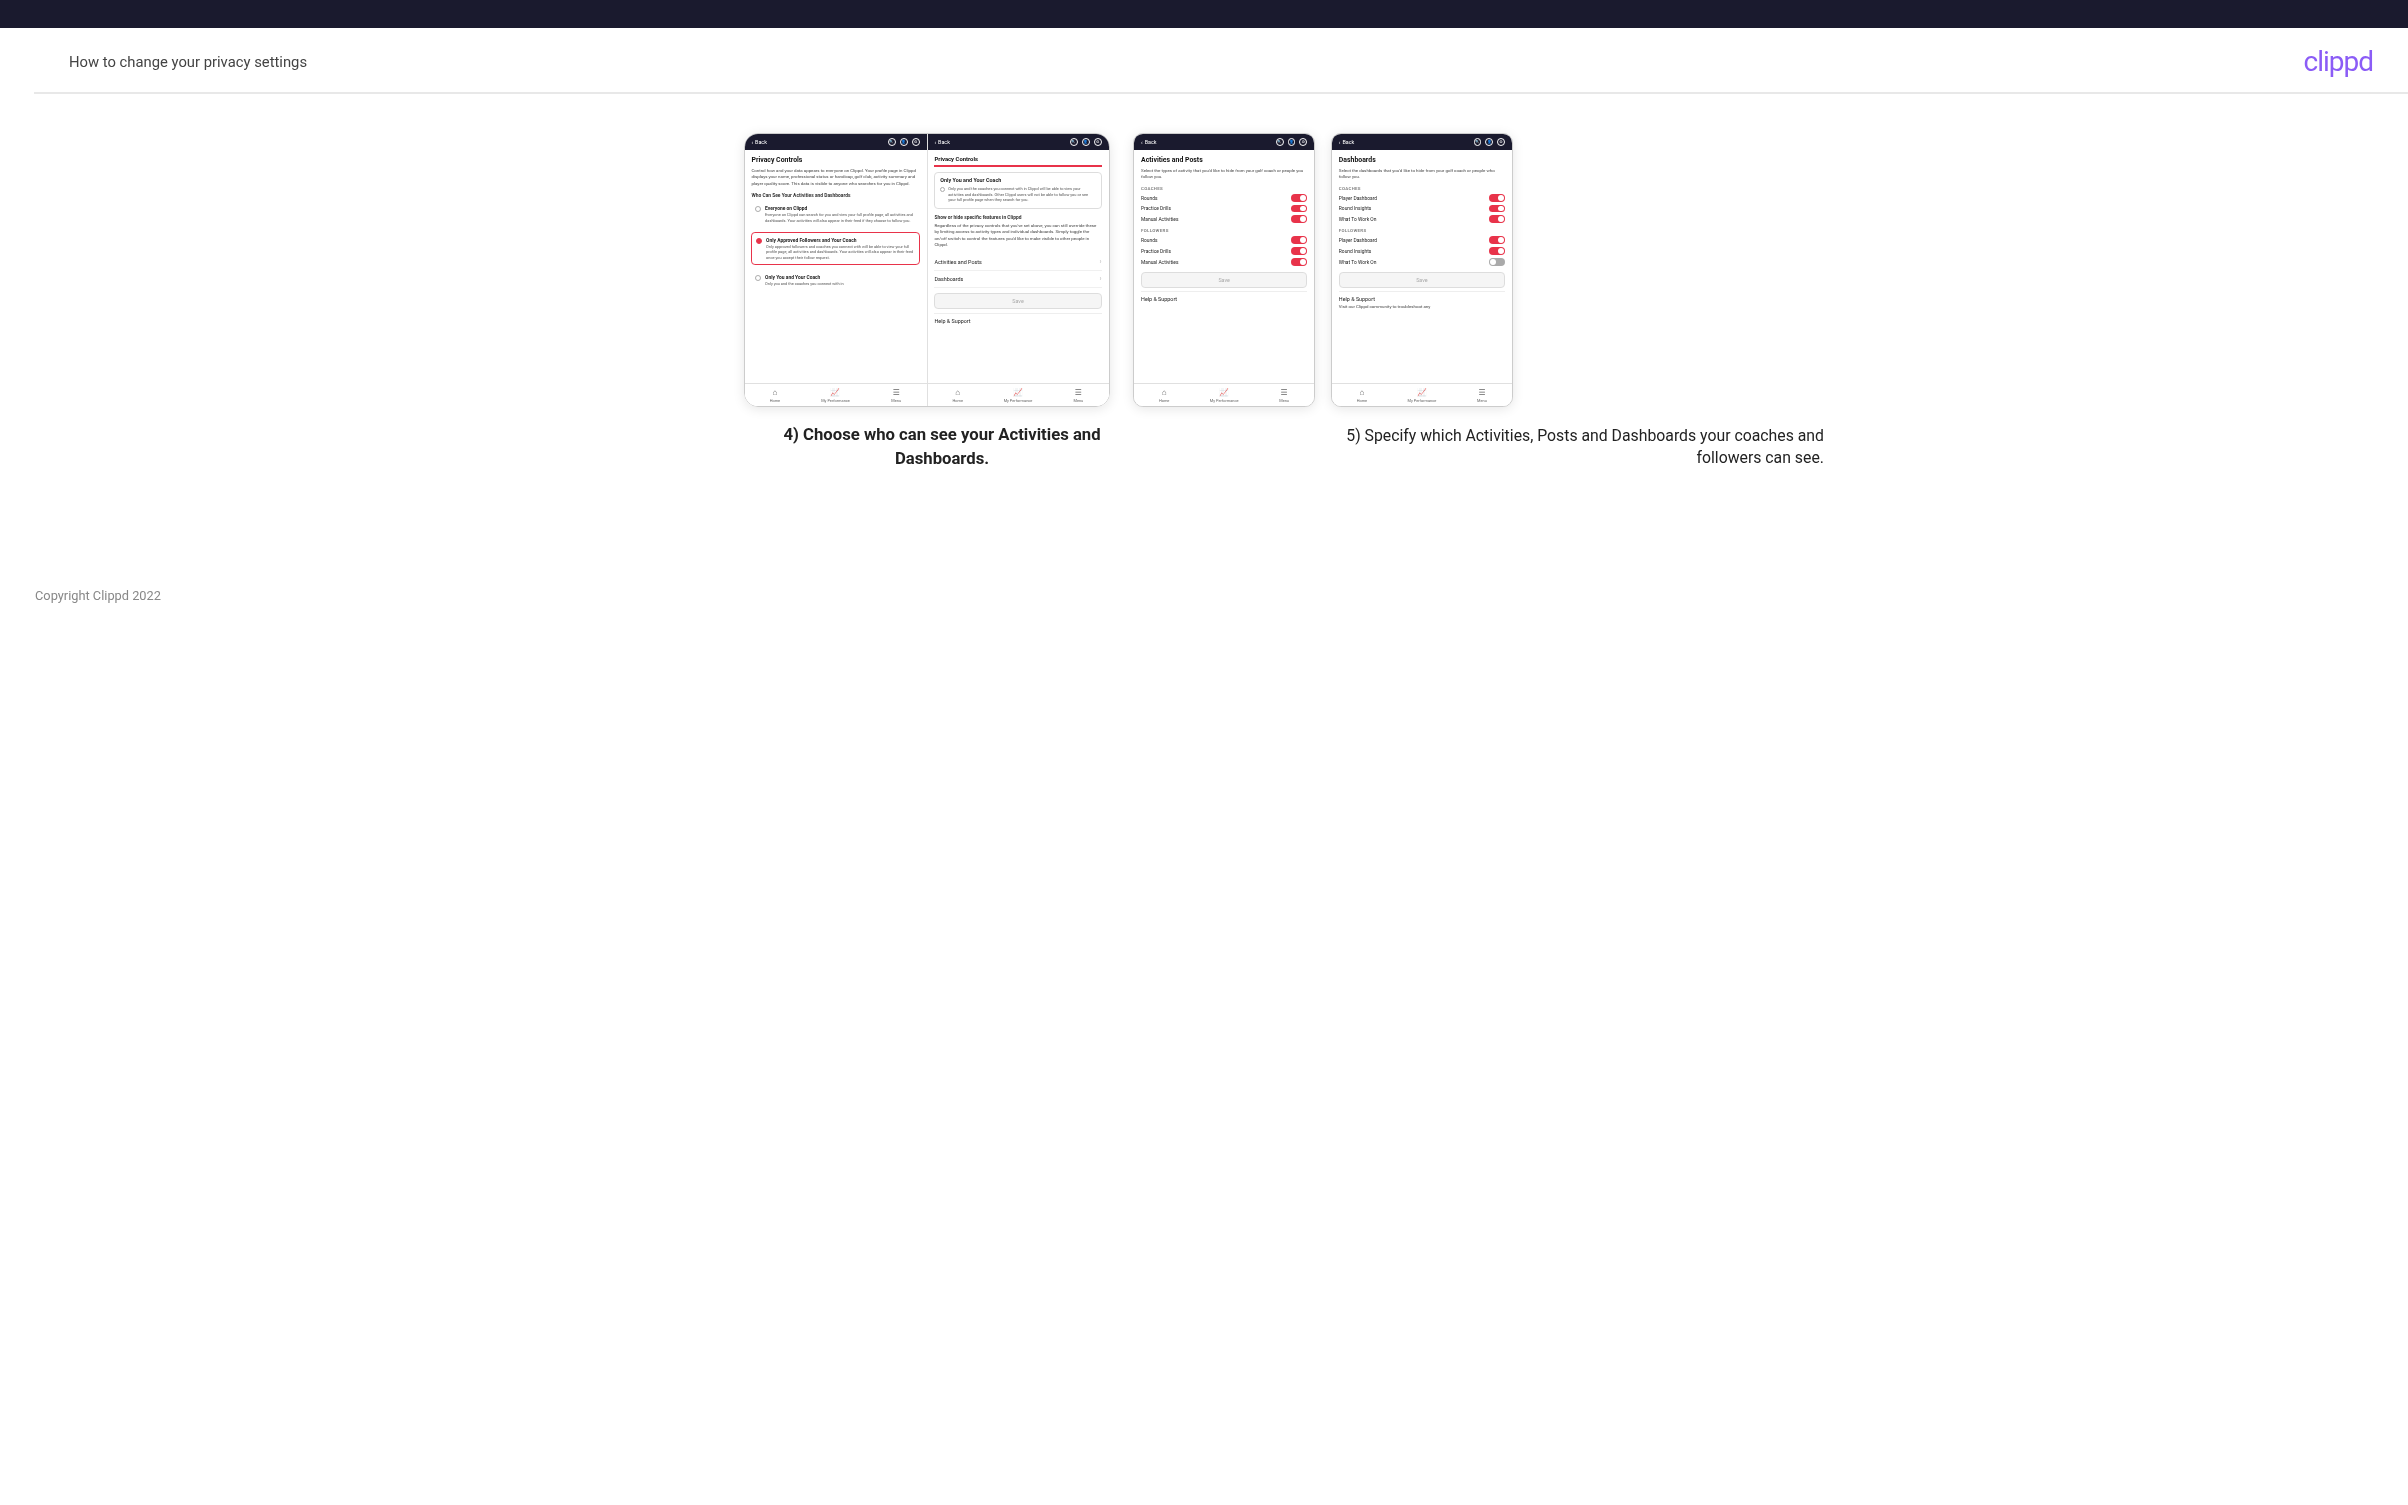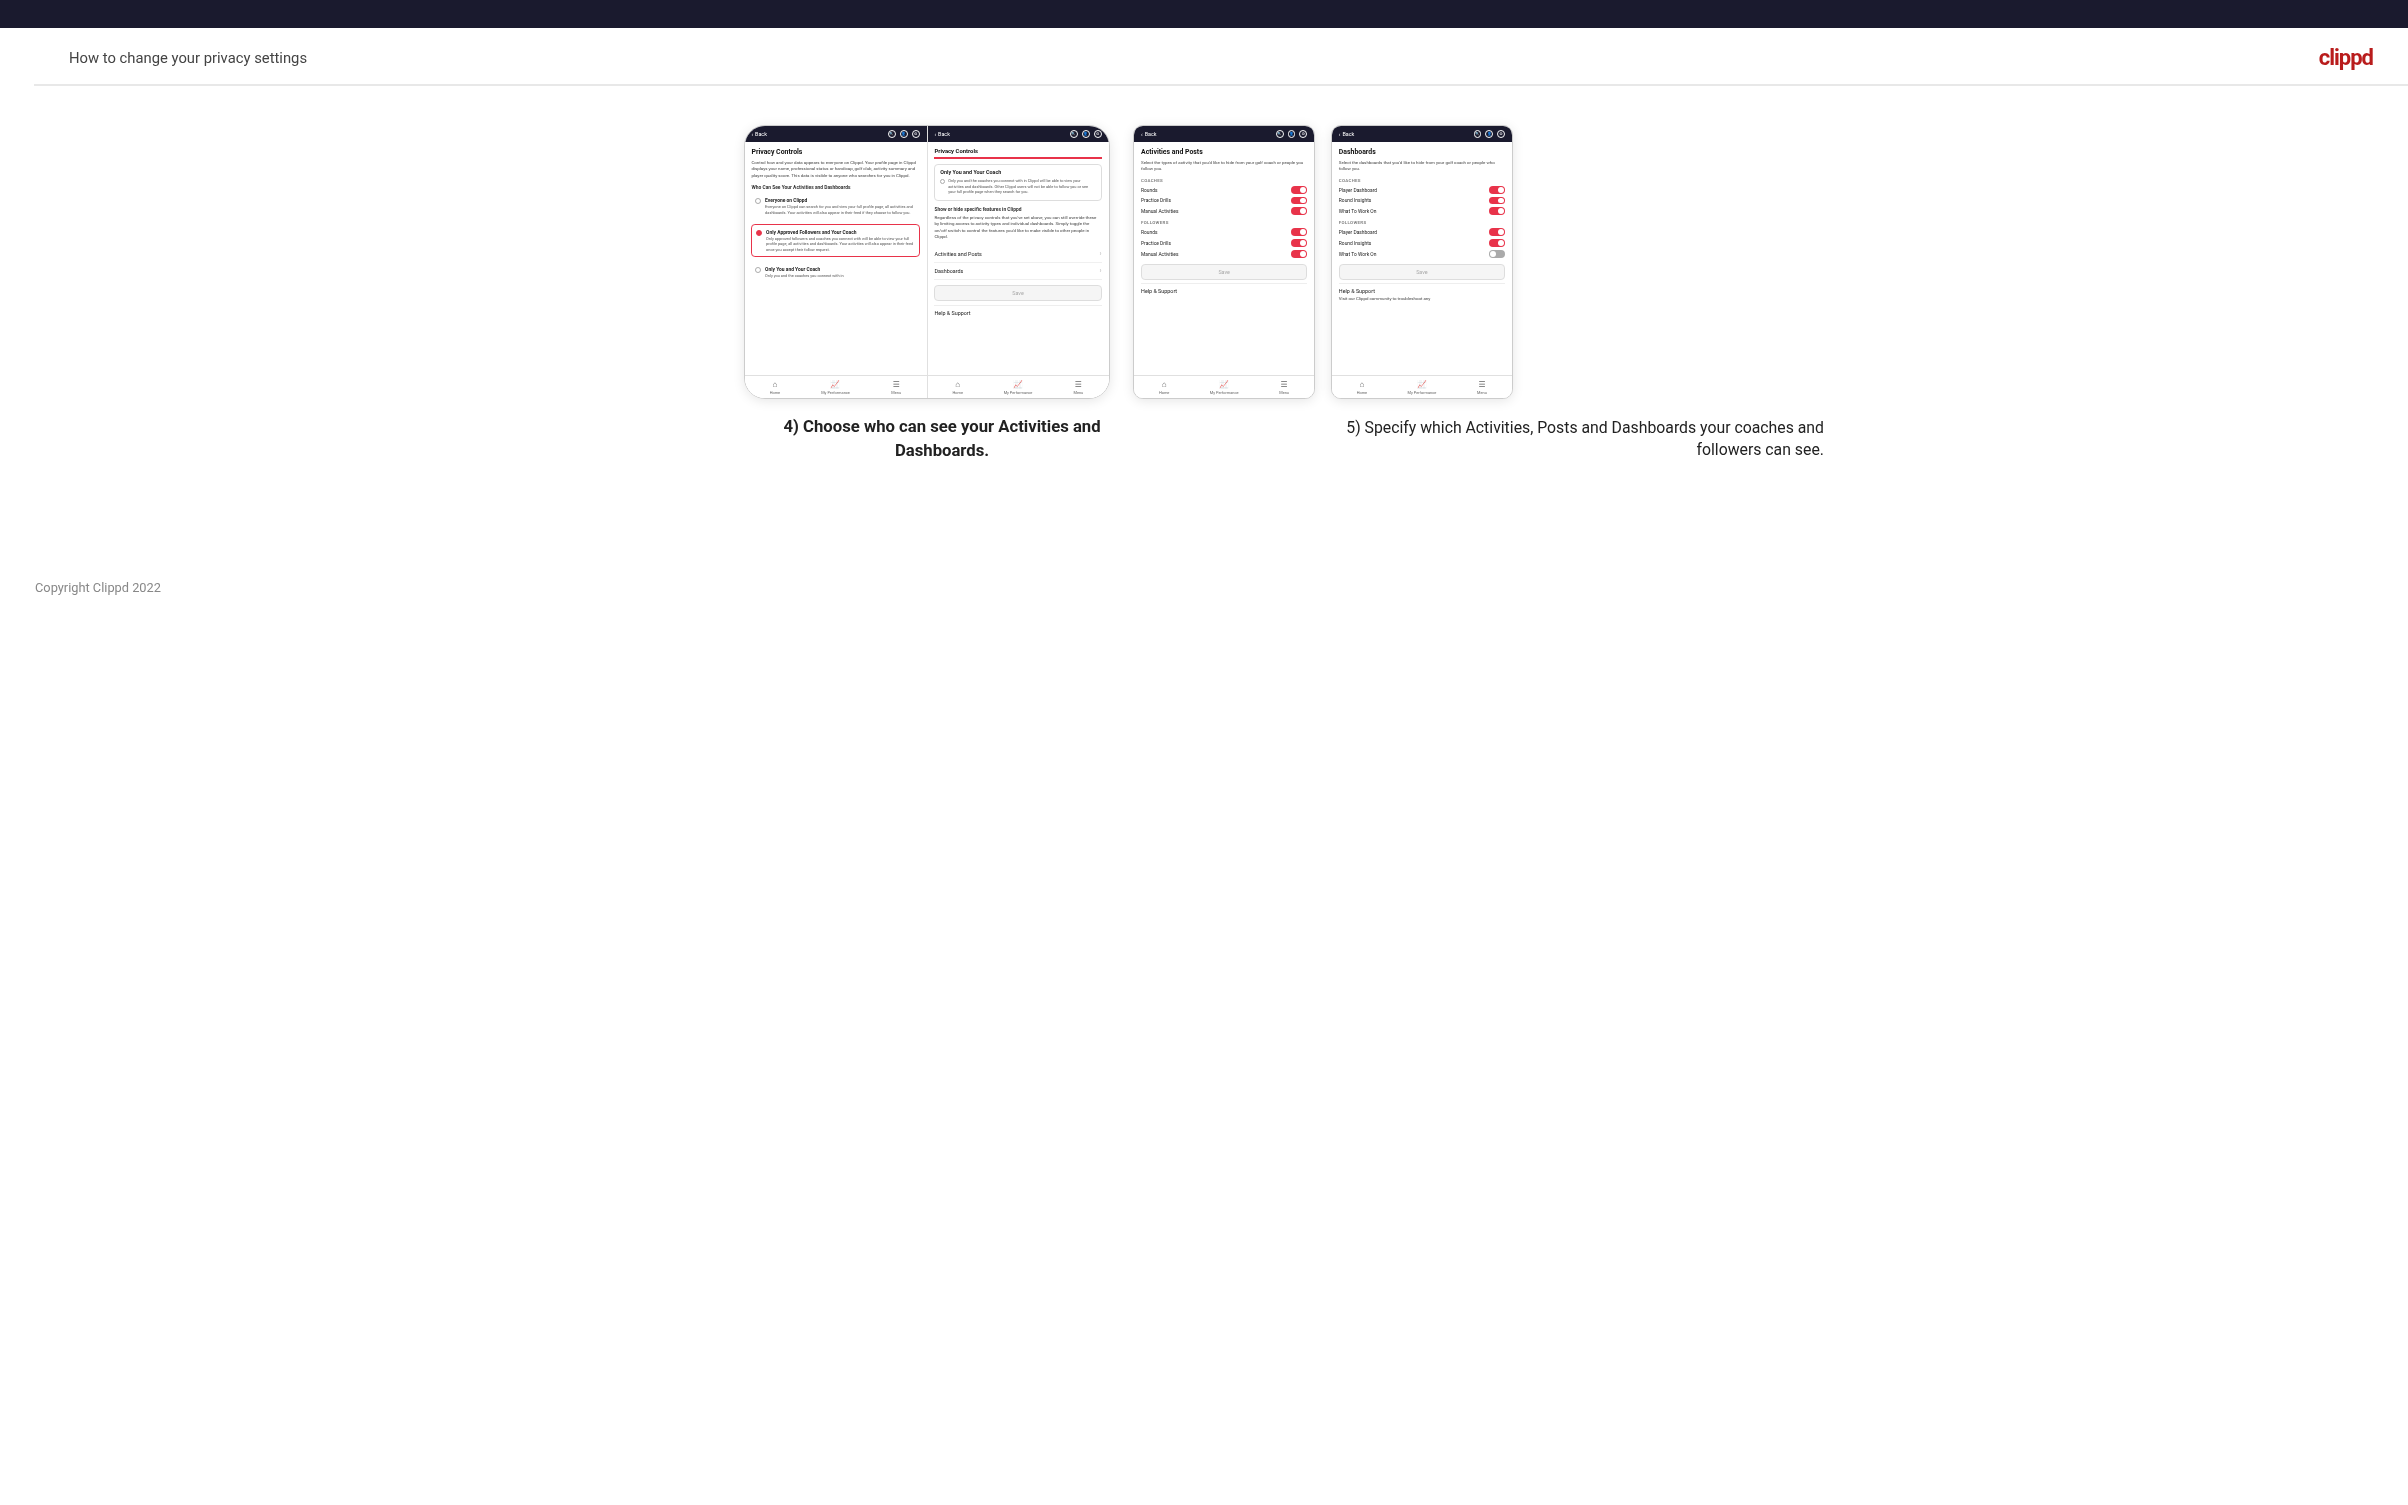--- a/index.html
+++ b/index.html
@@ -21,23 +21,23 @@
       justify-content: space-between;
       padding: 17.7px 35px 13.8px 35px;
       border-bottom: 2px solid #e8e8e8;
       margin-left: 34px;
     }
     .header-title {
       font-size: 14.8px;
       color: #444;
     }
     .logo {
-      font-size: 22px;
-      font-weight: 700;
-      color: #b91c1c;
+      font-size: 28px;
+      font-weight: 400;
+      color: #8b5cf6;
       letter-spacing: -1px;
     }
 
     
     .main {
       padding: 39px 35px 39px 35px;
     }
     .page-heading {
       font-size: 27.6px;
       font-weight: 800;
@@ -326,21 +326,21 @@
       padding: 19.7px 35px;
       font-size: 12.8px;
       color: #888;
     }
 
     
     .double-phone-container {
       display: flex;
       gap: 0;
       border: 1.5px solid #ccc;
-      border-radius: 21px;
+      border-radius: 14px;
       overflow: hidden;
       box-shadow: 0 2px 11.8px rgba(0,0,0,0.10);
     }
     .single-phone {
       width: 182px;
       font-size: 5.4px;
       background: #fff;
     }
     .single-phone + .single-phone {
       border-left: 1px solid #e0e0e0;

